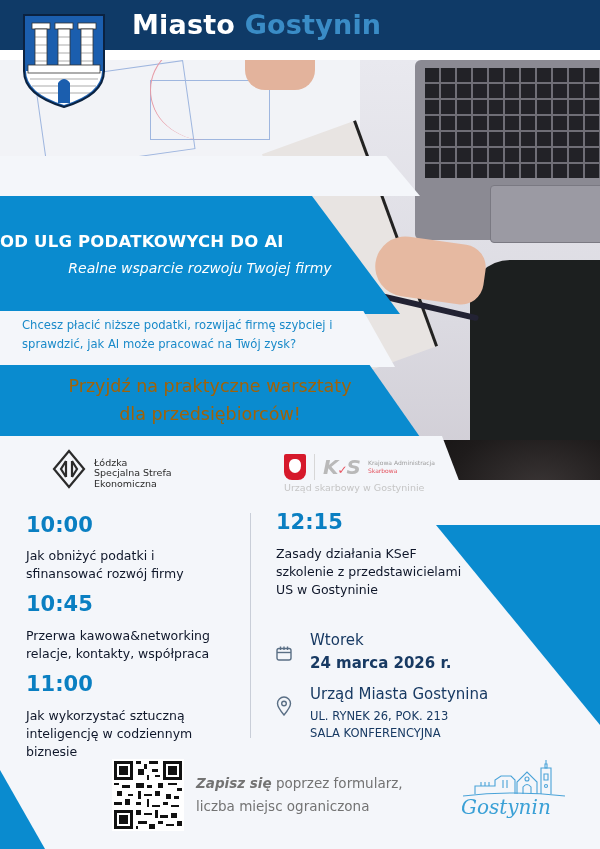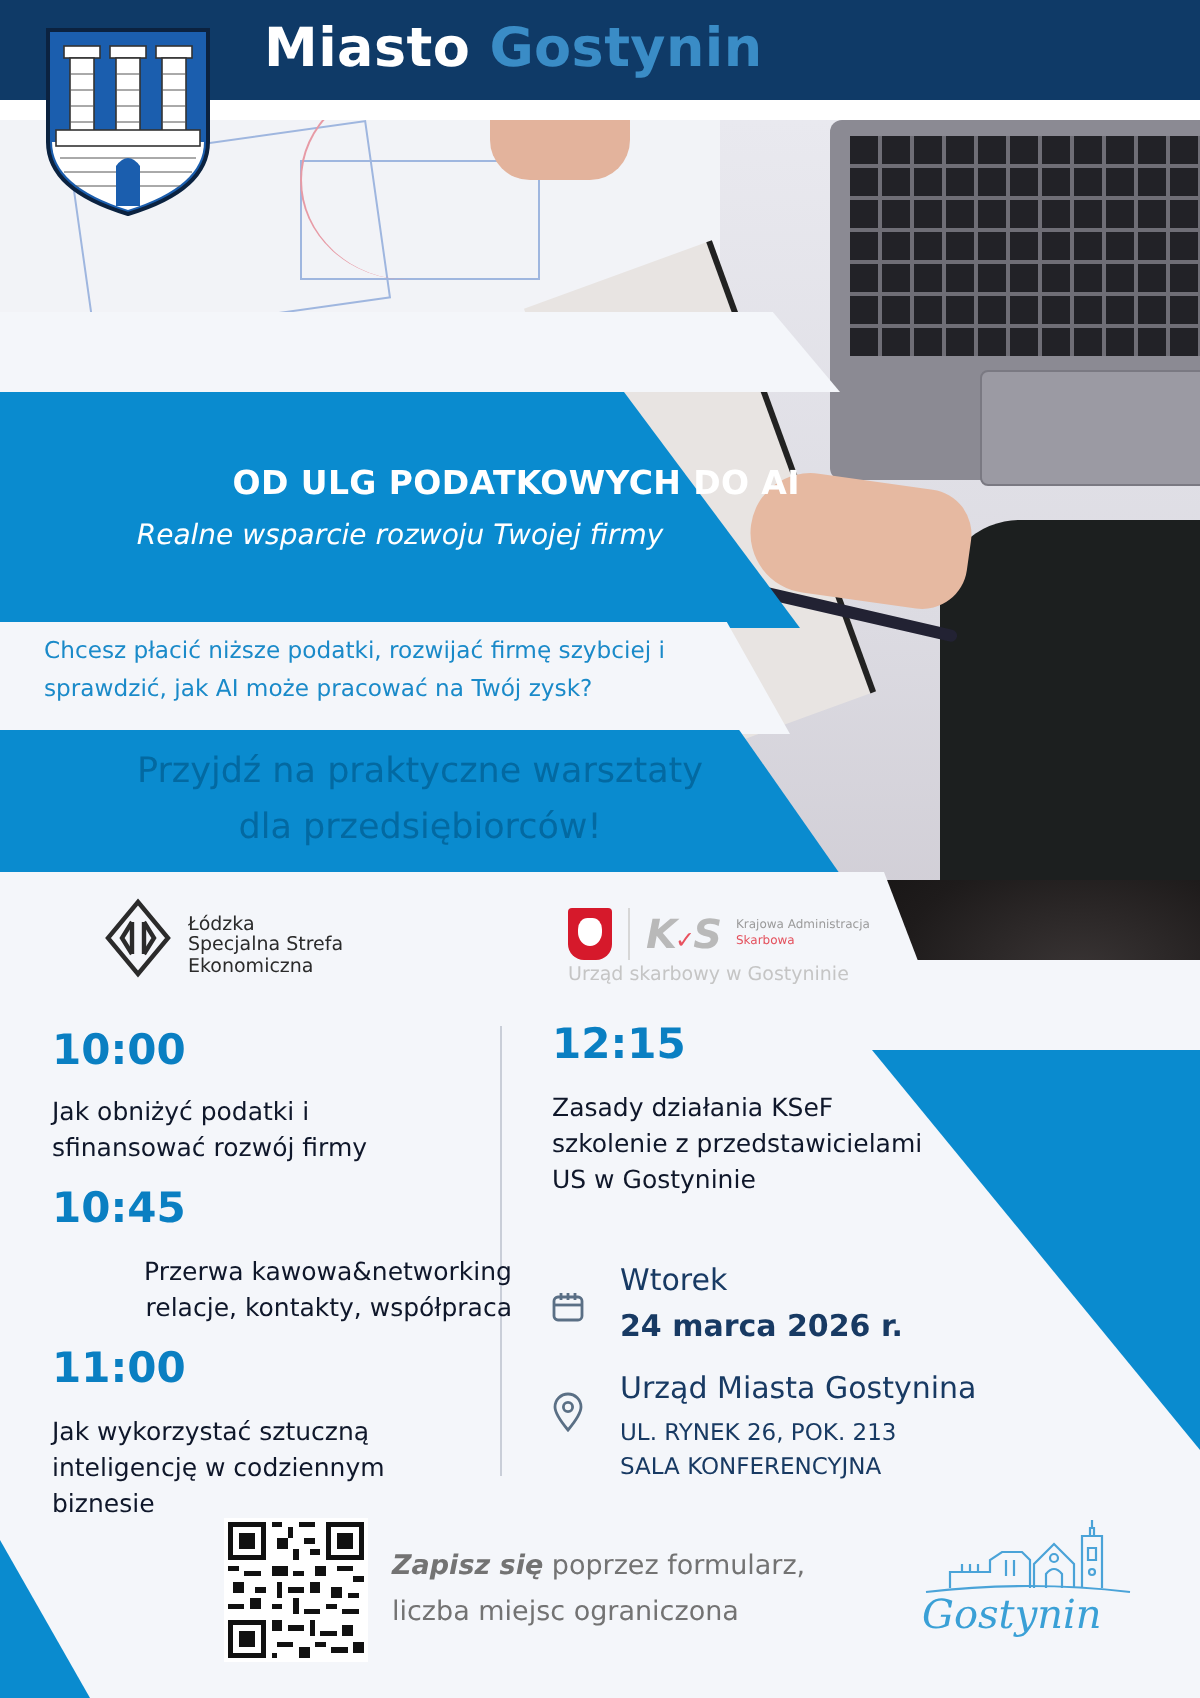--- a/index.html
+++ b/index.html
@@ -39,45 +39,45 @@
   .white-band-top { left: 0; top: 156px; width: 420px; height: 40px; background: #f4f6fa; clip-path: polygon(0 0, 92% 0, 100% 100%, 0 100%); }
   .blue-band-1 { left: 0; top: 196px; width: 400px; height: 118px; background: #0a8bcf; clip-path: polygon(0 0, 78% 0, 100% 100%, 0 100%); }
   .white-band-2 { left: 0; top: 311px; width: 395px; height: 56px; background: #f4f6fa; clip-path: polygon(0 0, 92% 0, 100% 100%, 0 100%); }
   .blue-band-2 { left: 0; top: 365px; width: 420px; height: 72px; background: #0a8bcf; clip-path: polygon(0 0, 88% 0, 100% 100%, 0 100%); }
   .lower-white { left: 0; top: 436px; width: 600px; height: 413px; background: #f4f6fa; clip-path: polygon(0 0, 442px 0, 600px 413px, 0 413px); }
   .blue-right-tri { left: 436px; top: 525px; width: 164px; height: 200px; background: #0a8bcf; clip-path: polygon(0 0, 100% 0, 100% 100%); }
   .blue-left-tri { left: 0; top: 770px; width: 45px; height: 79px; background: #0a8bcf; clip-path: polygon(0 0, 100% 100%, 0 100%); }
 
   
   .txt { position: absolute; z-index: 4; }
-  .headline { left: 0; width: 400px; top: 232px; text-align: right; font-family: "DejaVu Sans", sans-serif; font-weight: bold; font-size: 16.5px; color: #ffffff; letter-spacing: 0.2px; padding-left: 32px; }
+  .headline { left: 0; width: 400px; top: 232px; text-align: left; font-family: "DejaVu Sans", sans-serif; font-weight: bold; font-size: 16.5px; color: #ffffff; letter-spacing: 0.2px; }
   .subheadline { left: 0; width: 400px; top: 260px; text-align: center; font-family: "DejaVu Sans", sans-serif; font-style: italic; font-size: 14px; color: #ffffff; }
   .question { left: 22px; top: 316px; width: 370px; font-size: 11.6px; line-height: 19px; color: #1a8ac9; }
-  .cta { left: 0; width: 420px; top: 372px; text-align: center; font-size: 17.5px; line-height: 28px; color: #0369a1; }
+  .cta { left: 0; width: 420px; top: 372px; text-align: center; font-size: 17.5px; line-height: 28px; color: #a16207; }
 
   .lsse { position: absolute; left: 52px; top: 449px; z-index: 4; display: flex; align-items: flex-end; gap: 8px; }
   .lsse-text { font-size: 9.5px; line-height: 10.5px; color: #2b2b2b; }
   .kas { position: absolute; left: 284px; top: 454px; z-index: 4; }
   .kas-row { display: flex; align-items: center; gap: 8px; }
   .eagle { width: 22px; height: 26px; background: #d6192b; border-radius: 2px 2px 8px 8px; position: relative; }
   .eagle::after { content:""; position:absolute; left:5px; top:5px; width:12px; height:14px; background:#fff; border-radius: 40% 40% 50% 50%; }
   .kas-sep { width: 1px; height: 26px; background: #d7d7d7; }
   .kas-logo { font-size: 20px; font-weight: bold; color: #b9b9b9; letter-spacing: -1px; font-style: italic; }
   .kas-logo .red { color: #e8525f; font-size: 12px; }
   .kas-name { font-size: 6px; line-height: 8px; color: #9b9b9b; }
   .kas-name .red { color: #e4515d; }
   .kas-office { font-size: 9.5px; color: #c5c5c5; margin-top: 2px; }
 
   .divider { position: absolute; left: 250px; top: 513px; width: 1px; height: 225px; background: #c9ced8; z-index: 4; }
 
   .time { font-family: "DejaVu Sans", sans-serif; font-weight: bold; font-size: 21px; color: #0a7fc2; }
   .desc { font-size: 12.5px; line-height: 18px; color: #0f172a; }
 
   .t1 { left: 26px; top: 513px; } .d1 { left: 26px; top: 547px; width: 230px; }
-  .t2 { left: 26px; top: 592px; } .d2 { left: 26px; top: 627px; width: 230px; text-align: right; }
+  .t2 { left: 26px; top: 592px; } .d2 { left: 26px; top: 627px; width: 230px; }
   .t3 { left: 26px; top: 672px; } .d3 { left: 26px; top: 707px; width: 230px; }
   .t4 { left: 276px; top: 510px; } .d4 { left: 276px; top: 545px; width: 230px; }
 
   .date-icon { position: absolute; left: 276px; top: 646px; width: 16px; height: 15px; z-index: 4; }
   .pin-icon  { position: absolute; left: 276px; top: 696px; width: 16px; height: 20px; z-index: 4; }
   .weekday { left: 310px; top: 631px; font-size: 15px; color: #183a63; }
   .date { left: 310px; top: 654px; font-size: 15px; font-weight: bold; color: #183a63; }
   .venue { left: 310px; top: 685px; font-size: 15px; color: #183a63; }
   .addr1 { left: 310px; top: 709px; font-size: 11.5px; color: #183a63; }
   .addr2 { left: 310px; top: 726px; font-size: 11.5px; color: #183a63; }

